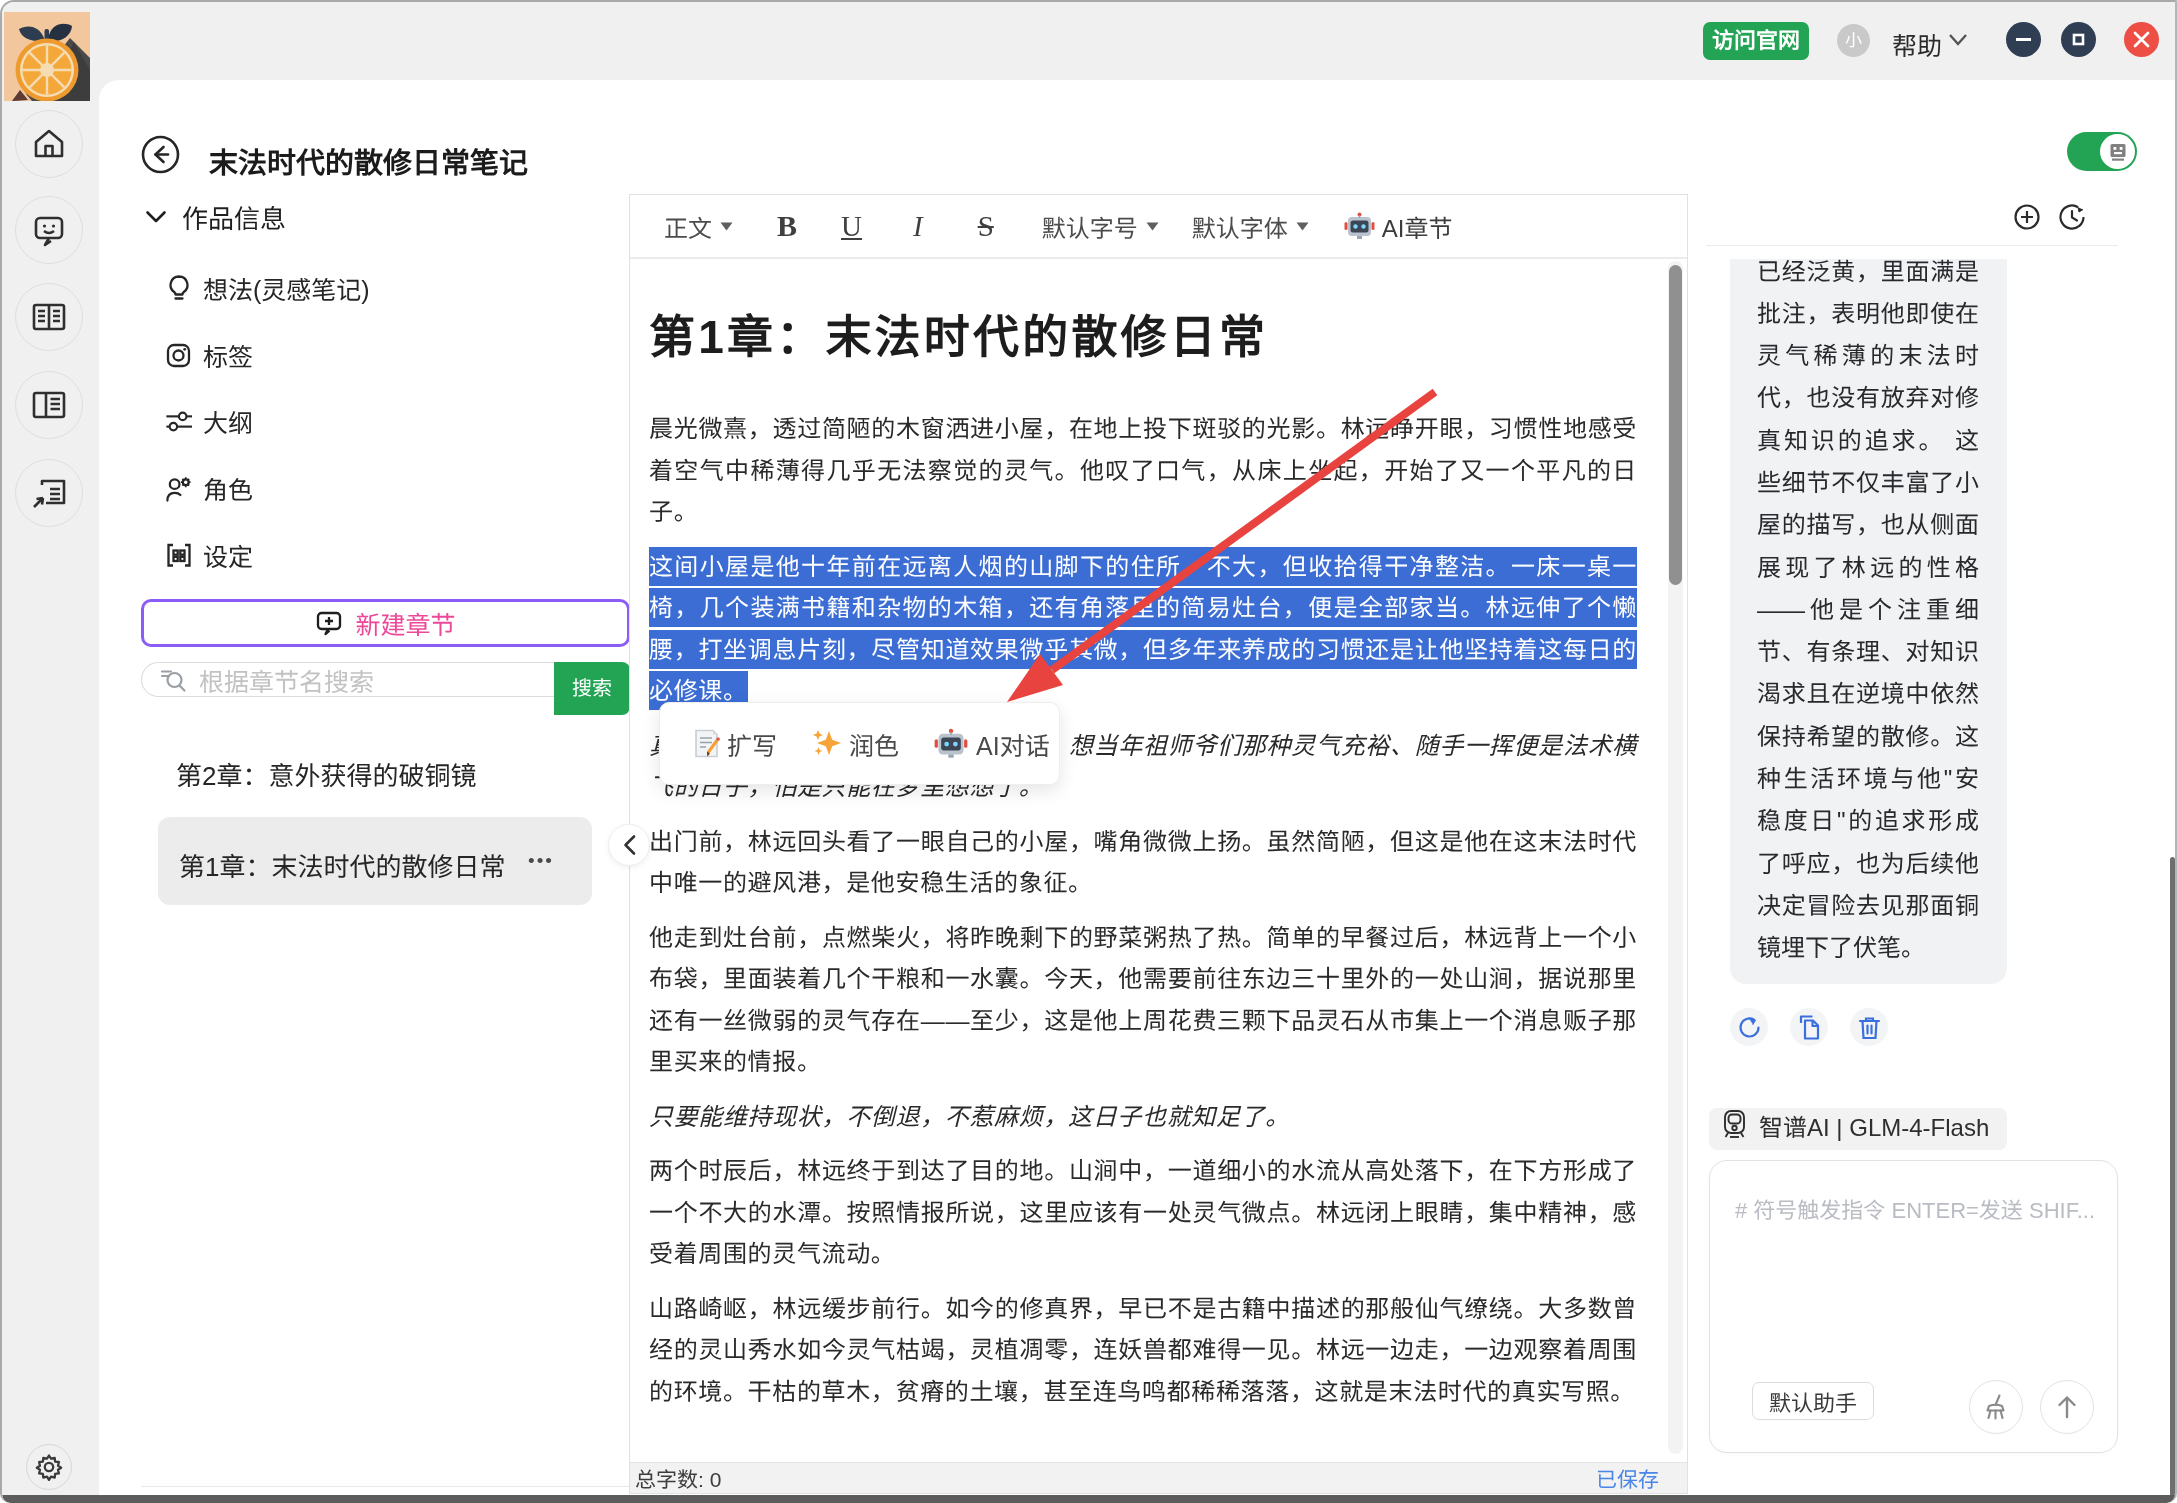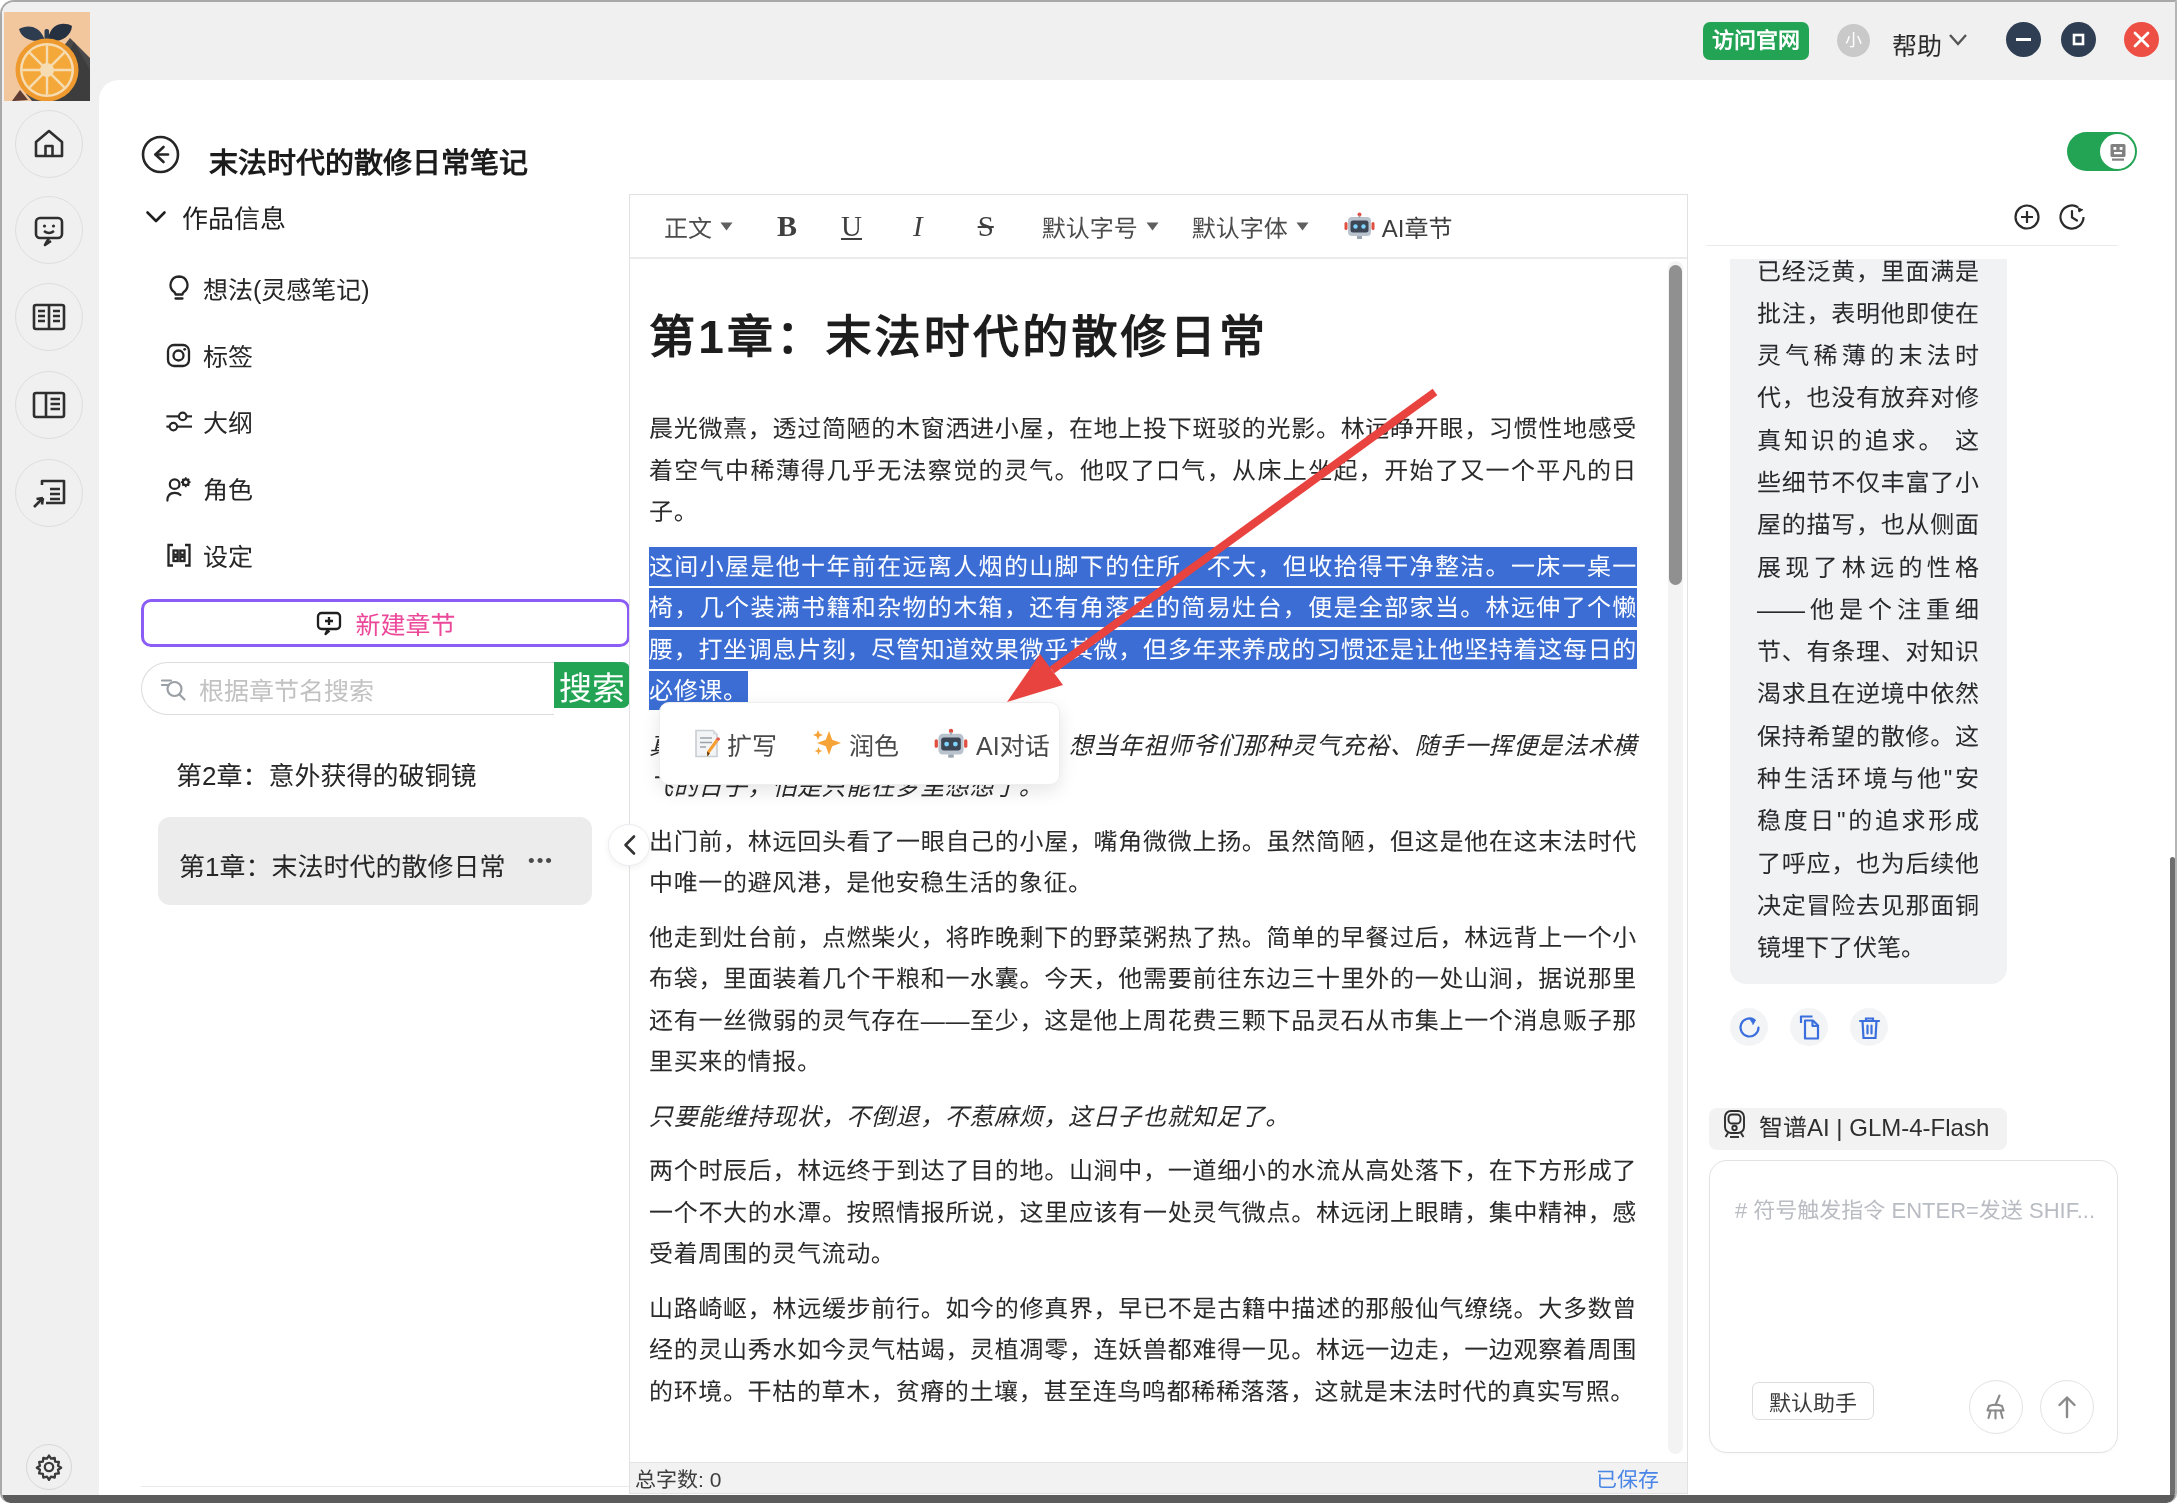--- a/index.html
+++ b/index.html
@@ -41,25 +41,25 @@
   .work-title { position:absolute; left:207px; top:137px; font-size:29px; font-weight:700; color:#1b1b1b; }
   .section-row { position:absolute; left:143px; top:196px; display:flex; align-items:center; gap:15px; color:#1f1f1f; }
   .section-row .lbl { font-size:26px; }
   .side-item { position:absolute; left:163px; display:flex; align-items:center; gap:11px; color:#262626; }
   .side-item .ic { width:27px; height:27px; display:flex; align-items:center; justify-content:center; }
   .side-item .lbl { font-size:25px; }
   .new-chapter { position:absolute; left:139px; top:597px; width:489px; height:48px; border:3px solid #8b5cf6; border-radius:10px;
                  background:#fff; display:flex; align-items:center; justify-content:center; gap:12px; color:#ec4899; }
   .new-chapter .lbl { font-size:25px; }
   .search-row { position:absolute; left:139px; top:660px; width:489px; height:53px; }
-  .search-input { position:absolute; left:0; top:0; width:413px; height:53px; border:1px solid #dcdcdc; border-right:none;
+  .search-input { position:absolute; left:0; top:0; width:413px; height:35px; border:1px solid #dcdcdc; border-right:none;
                   border-radius:27px 0 0 27px; background:#fff; display:flex; align-items:center; padding-left:17px; gap:10px; }
   .search-input .ph { font-size:25px; color:#c2c2c2; }
-  .search-btn { position:absolute; left:413px; top:0; width:76px; height:46px; background:var(--green,#23a455); border-radius:0 8px 8px 0;
-                color:#fff; font-size:33px; text-align:center; line-height:53px; }
+  .search-btn { position:absolute; left:413px; top:0; width:76px; height:53px; background:var(--green,#23a455); border-radius:0 8px 8px 0;
+                color:#fff; font-size:20px; text-align:center; line-height:53px; }
   .chapter2 { position:absolute; left:174px; top:753px; font-size:26px; color:#262626; }
   .chapter1 { position:absolute; left:156px; top:815px; width:434px; height:88px; background:#ececec; border-radius:12px; }
   .chapter1 .lbl { position:absolute; left:21px; top:29px; font-size:26px; color:#262626; }
   .chapter1 .dots { position:absolute; right:38px; top:50%; transform:translateY(-50%); font-size:19px; letter-spacing:2px; color:#4a4a4a; }
   .sidebar-bottom-line { position:absolute; left:139px; top:1484px; width:489px; height:1px; background:#e9e9e9; }
   .collapse-handle { position:absolute; left:606px; top:822px; width:42px; height:42px; background:#fff; border:1px solid #ededf2;
                      border-radius:50%; box-shadow:0 2px 6px rgba(0,0,0,.06); display:flex; align-items:center; justify-content:center;
                      color:#333; z-index:6; }
 
   

